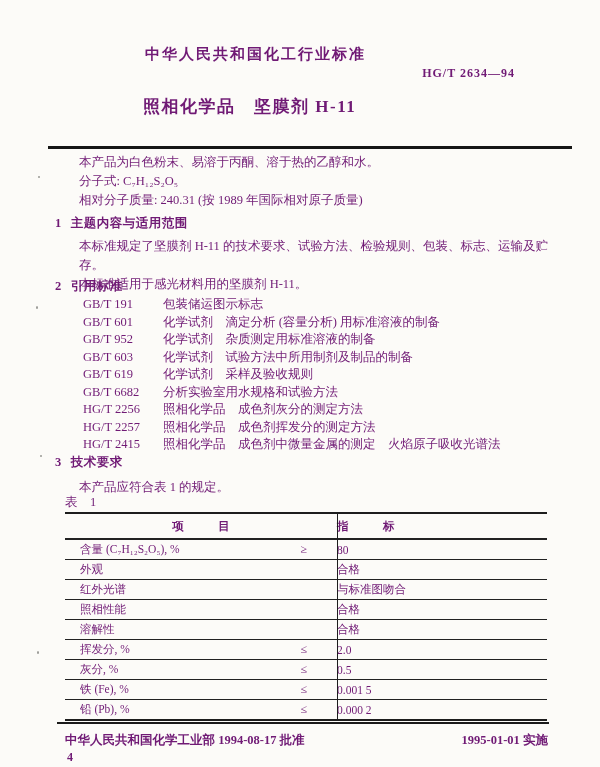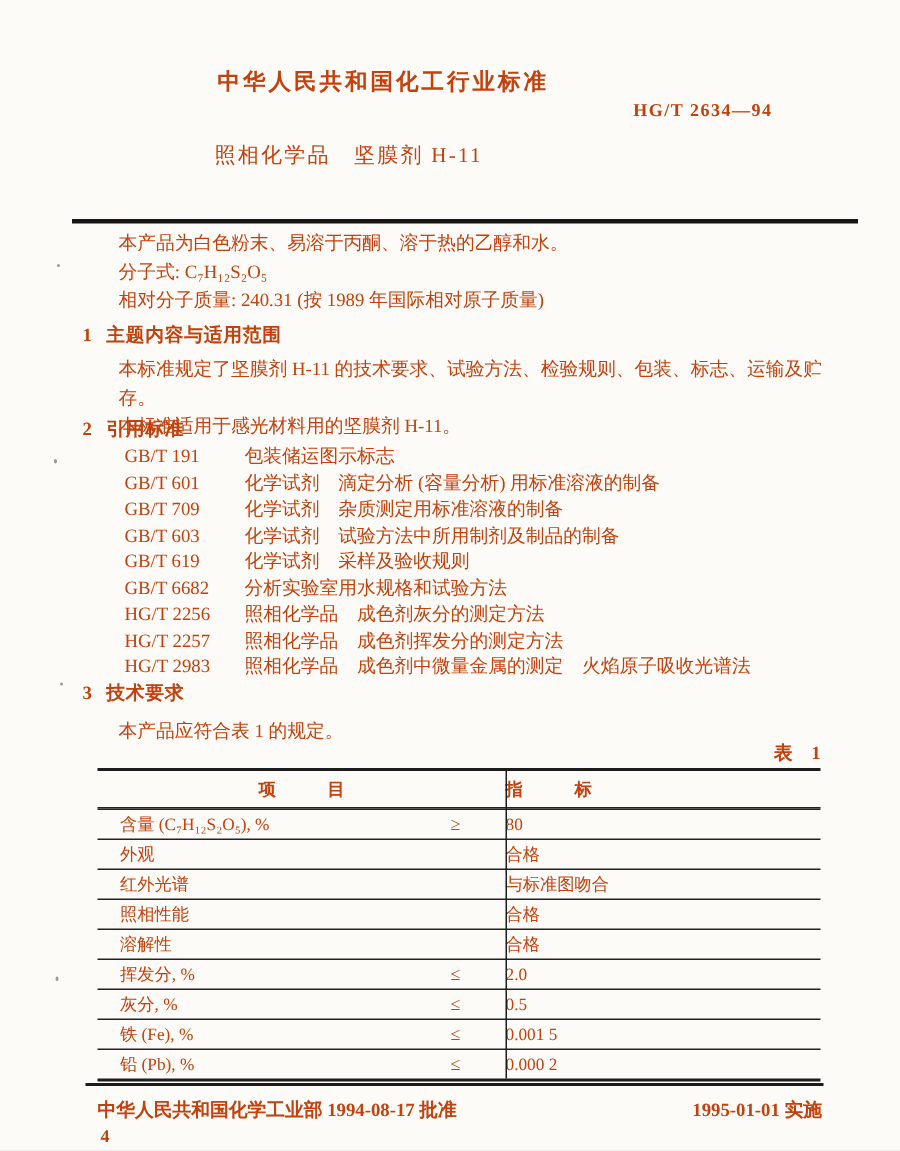--- a/index.html
+++ b/index.html
@@ -2,35 +2,35 @@
 <html><head>
 <meta charset="utf-8">
 <style>
   * { margin: 0; padding: 0; box-sizing: border-box; }
   html,body { background:#e8e8e6; }
   .page {
     position: relative;
     width: 600px; height: 767px;
     margin: 0 auto;
     background: #fcfbf8;
-    color: #c2410c;
+    color: #701a75;
     font-family: "Liberation Serif", "DejaVu Serif", serif;
     overflow: hidden;
   }
   .org-line {
     position: absolute; top: 45px; left: 145px;
     font-size: 15px; font-weight: bold; letter-spacing: 2px;
   }
   .doc-number {
     position: absolute; top: 66px; right: 85px;
     font-size: 12px; font-weight: bold; letter-spacing: 1px;
   }
   .doc-title {
     position: absolute; top: 95px; left: 143px;
-    font-size: 14px; font-weight: normal; letter-spacing: 1.5px;
+    font-size: 17px; font-weight: bold; letter-spacing: 1.5px;
   }
   .rule-thick {
     position: absolute; top: 146px; left: 48px; width: 524px; height: 3px;
     background: #161616;
   }
   .body-text { font-size: 12.5px; line-height: 19px; }
   .intro { position: absolute; top: 153px; left: 65px; right: 50px; }
   .intro div { padding-left: 14px; }
   .sec-heading {
     position: absolute; left: 55px;
@@ -42,21 +42,21 @@
   #sec3 { top: 454px; }
   .para { position: absolute; left: 65px; right: 50px; }
   .para div { padding-left: 14px; }
   #para1 { top: 237px; }
   #para3 { top: 478px; }
   .refs { position: absolute; top: 296px; left: 83px; right: 40px; }
   .ref { font-size: 12.5px; line-height: 17.5px; white-space: nowrap; }
   .ref-code { display: inline-block; width: 80px; font-family: "Liberation Serif","DejaVu Serif",serif; }
   .table-caption {
     position: absolute; top: 494px; left: 65px; width: 482px;
-    text-align: right; font-size: 12.5px; font-weight: bold;
+    text-align: left; font-size: 12.5px; font-weight: normal;
   }
   .spec-table {
     position: absolute; top: 512px; left: 65px; width: 482px;
     border-top: 2px solid #1d1d1d;
     border-bottom: 2px solid #1d1d1d;
     font-size: 11.5px;
   }
   .col-divider {
     position: absolute; top: 0; bottom: 0; left: 272px; width: 1px;
     background: #1d1d1d;
@@ -106,27 +106,27 @@
     <div>本标准适用于感光材料用的坚膜剂 H-11。</div>
   </div>
 
   <div class="sec-heading" id="sec2">
     <span class="sec-num">2</span><span>引用标准</span>
   </div>
 
   <div class="refs">
     <div class="ref"><span class="ref-code">GB/T 191</span><span>包装储运图示标志</span></div>
     <div class="ref"><span class="ref-code">GB/T 601</span><span>化学试剂　滴定分析 (容量分析) 用标准溶液的制备</span></div>
-    <div class="ref"><span class="ref-code">GB/T 709</span><span>化学试剂　杂质测定用标准溶液的制备</span></div>
+    <div class="ref"><span class="ref-code">GB/T 952</span><span>化学试剂　杂质测定用标准溶液的制备</span></div>
     <div class="ref"><span class="ref-code">GB/T 603</span><span>化学试剂　试验方法中所用制剂及制品的制备</span></div>
     <div class="ref"><span class="ref-code">GB/T 619</span><span>化学试剂　采样及验收规则</span></div>
     <div class="ref"><span class="ref-code">GB/T 6682</span><span>分析实验室用水规格和试验方法</span></div>
     <div class="ref"><span class="ref-code">HG/T 2256</span><span>照相化学品　成色剂灰分的测定方法</span></div>
     <div class="ref"><span class="ref-code">HG/T 2257</span><span>照相化学品　成色剂挥发分的测定方法</span></div>
-    <div class="ref"><span class="ref-code">HG/T 2983</span><span>照相化学品　成色剂中微量金属的测定　火焰原子吸收光谱法</span></div>
+    <div class="ref"><span class="ref-code">HG/T 2415</span><span>照相化学品　成色剂中微量金属的测定　火焰原子吸收光谱法</span></div>
   </div>
 
   <div class="sec-heading" id="sec3">
     <span class="sec-num">3</span><span>技术要求</span>
   </div>
 
   <div class="para body-text" id="para3">
     <div>本产品应符合表 1 的规定。</div>
   </div>
 

